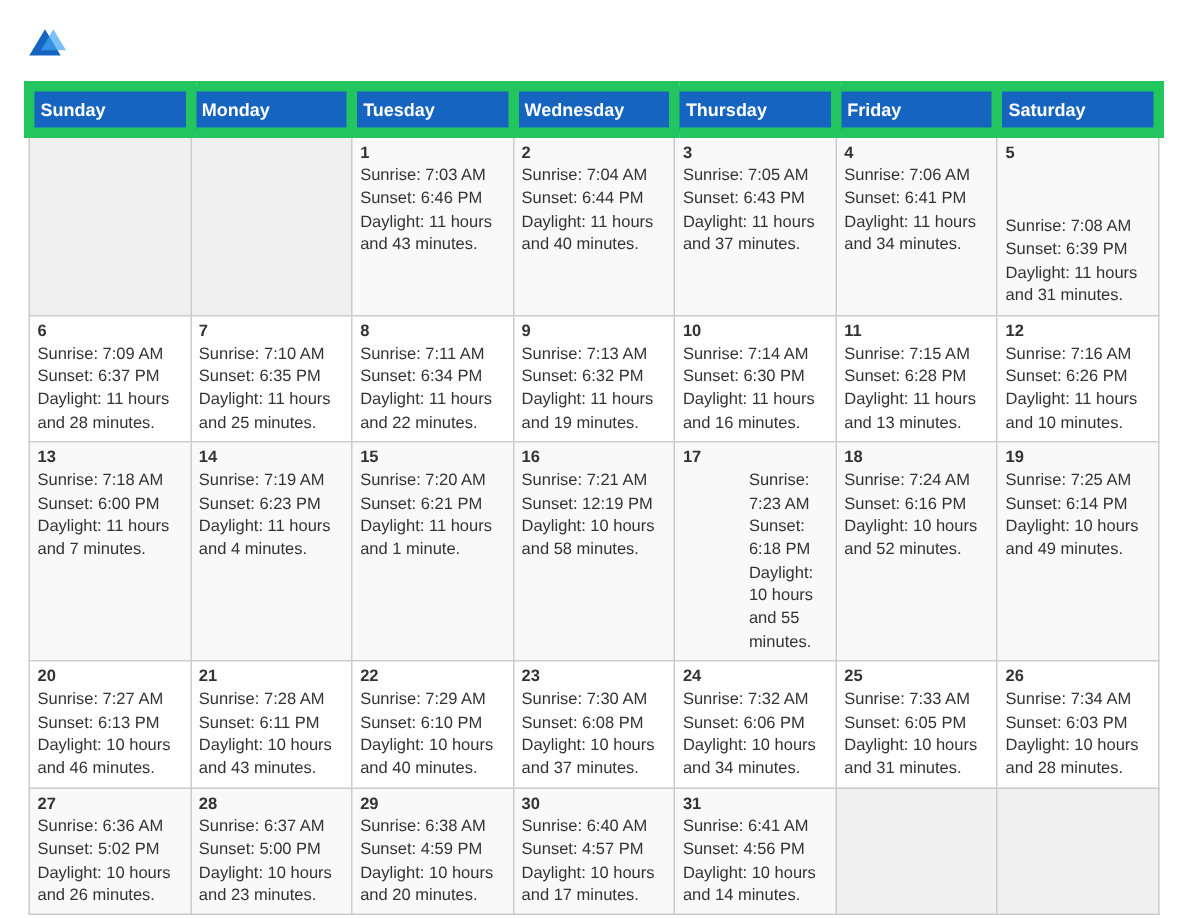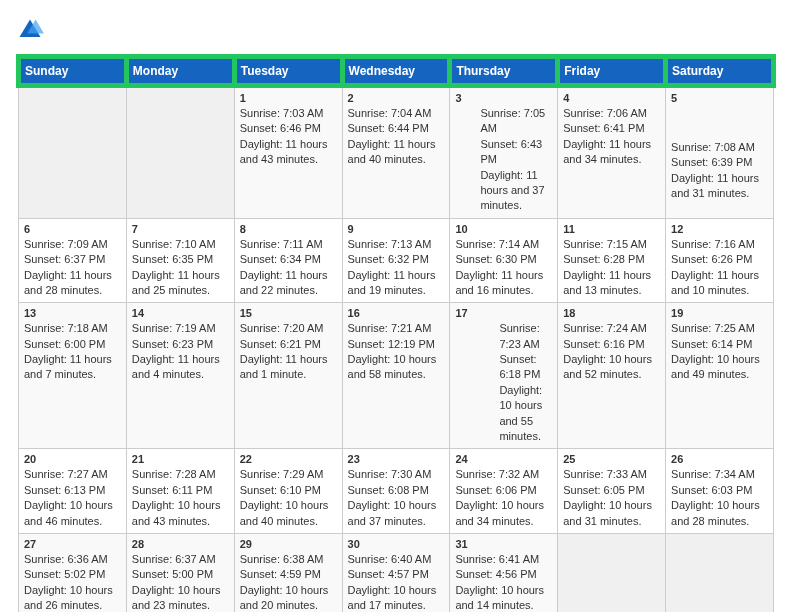--- a/index.html
+++ b/index.html
@@ -61,21 +61,21 @@
       width: 100%;
       table-layout: fixed;
     }
     .calendar th {
       background-color: #1565c0;
       color: #fff;
       font-size: 12px;
       font-weight: bold;
       padding: 5px 4px;
       text-align: left;
-      border: 5px solid #22c55e;
+      border: 7px solid #22c55e;
     }
     .calendar td {
       border: 1px solid #ccc;
       vertical-align: top;
       padding: 4px 5px;
       font-size: 9.5px;
       color: #333;
       height: 82px;
       background: #fff;
     }
@@ -144,21 +144,21 @@
 Daylight: 11 hours and 43 minutes.</div>
           </td>
           <td>
             <span class="day-num">2</span>
             <div class="cell-text" style="white-space: pre-line;">Sunrise: 7:04 AM
 Sunset: 6:44 PM
 Daylight: 11 hours and 40 minutes.</div>
           </td>
           <td>
             <span class="day-num">3</span>
-            <div class="cell-text" style="white-space: pre-line; margin-left: 25px;">Sunrise: 7:05 AM
+            <div class="cell-text" style="white-space: pre-line;">Sunrise: 7:05 AM
 Sunset: 6:43 PM
 Daylight: 11 hours and 37 minutes.</div>
           </td>
           <td>
             <span class="day-num">4</span>
             <div class="cell-text" style="white-space: pre-line;">Sunrise: 7:06 AM
 Sunset: 6:41 PM
 Daylight: 11 hours and 34 minutes.</div>
           </td>
           <td>

